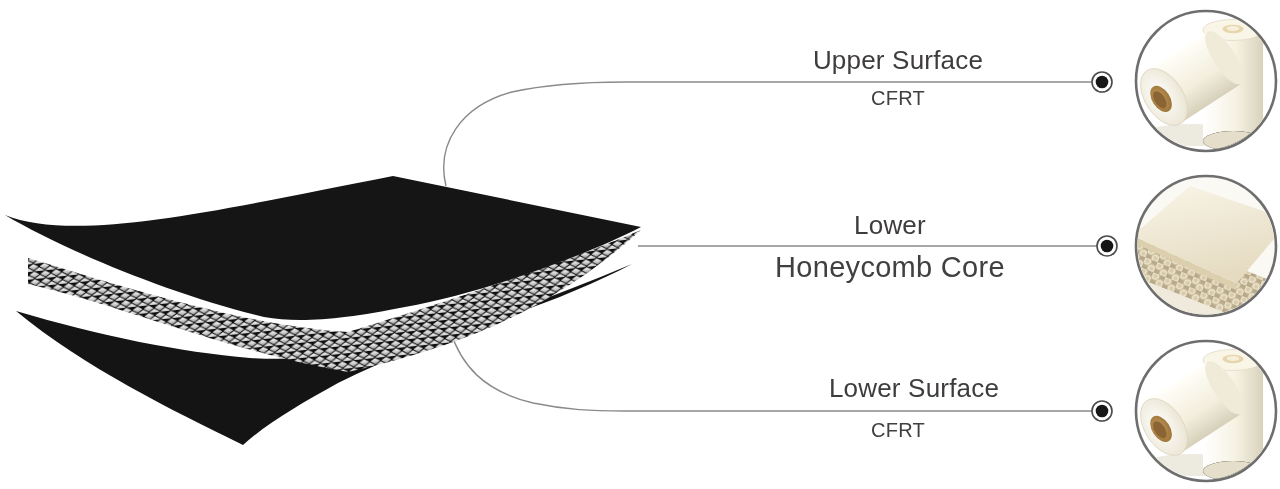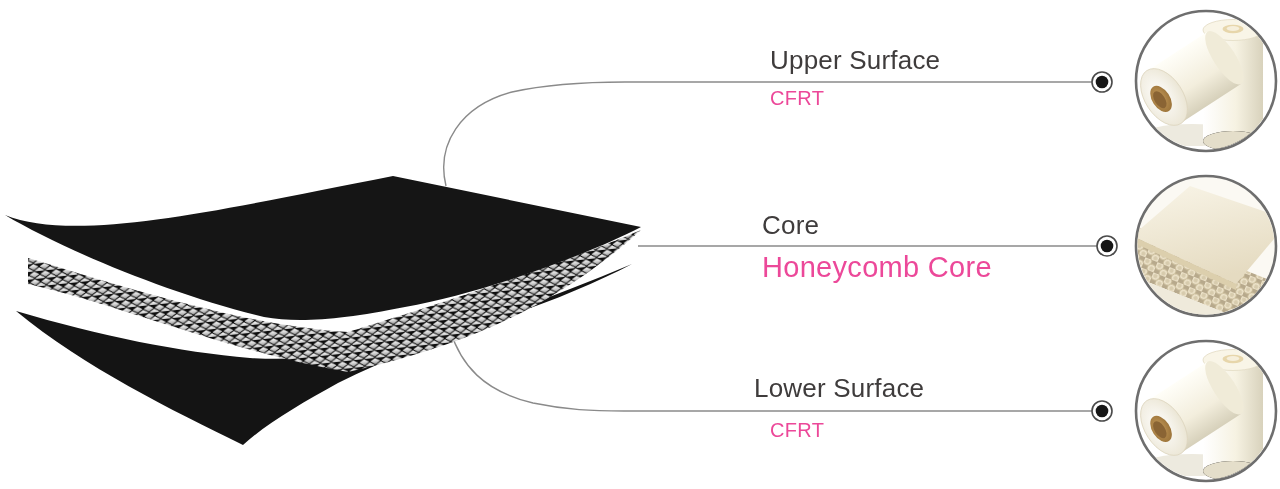--- a/index.html
+++ b/index.html
@@ -2,35 +2,35 @@
 <html><head>
 <meta charset="utf-8">
 <style>
   html,body{margin:0;padding:0;background:#ffffff;}
   .canvas{
     position:relative;width:1280px;height:489px;background:#ffffff;
     overflow:hidden;font-family:"Liberation Sans",sans-serif;
   }
   .diagram-svg{position:absolute;left:0;top:0;width:1280px;height:489px;}
   .co-title{
-    position:absolute;width:256px;text-align:left;
+    position:absolute;width:256px;text-align:center;
     color:#3f3c3c;font-size:26px;line-height:27px;letter-spacing:.2px;
     white-space:nowrap;
   }
   .co-sub{
-    position:absolute;width:256px;text-align:left;
-    color:#ec4899;font-size:20px;line-height:22px;letter-spacing:.3px;
+    position:absolute;width:256px;text-align:center;
+    color:#404040;font-size:20px;line-height:22px;letter-spacing:.3px;
     white-space:nowrap;
   }
   .co-sub.big{font-size:29px;line-height:24px;}
   .t-upper{left:770px;top:47px;}
   .s-upper{left:770px;top:87px;}
   .t-core{left:762px;top:212px;}
   .s-core{left:762px;top:255px;}
-  .t-lower{left:754px;top:375px;}
+  .t-lower{left:786px;top:375px;}
   .s-lower{left:770px;top:419px;}
 </style>
 </head>
 <body>
 
 <div class="canvas">
 
   <svg class="diagram-svg" viewBox="0 0 1280 489" xmlns="http://www.w3.org/2000/svg">
     <defs>
       <linearGradient id="cellg" x1="0" y1="0" x2="0" y2="1">
@@ -148,19 +148,19 @@
     </g>
 
     <g transform="translate(1206,411)">
       <use href="#rollsPhoto"></use>
     </g>
   </svg>
 
   <div class="co-title t-upper">Upper Surface</div>
   <div class="co-sub s-upper">CFRT</div>
 
-  <div class="co-title t-core">Core</div>
+  <div class="co-title t-core">Lower</div>
   <div class="co-sub big s-core">Honeycomb Core</div>
 
   <div class="co-title t-lower">Lower Surface</div>
   <div class="co-sub s-lower">CFRT</div>
 
 </div>
 
 </body></html>

